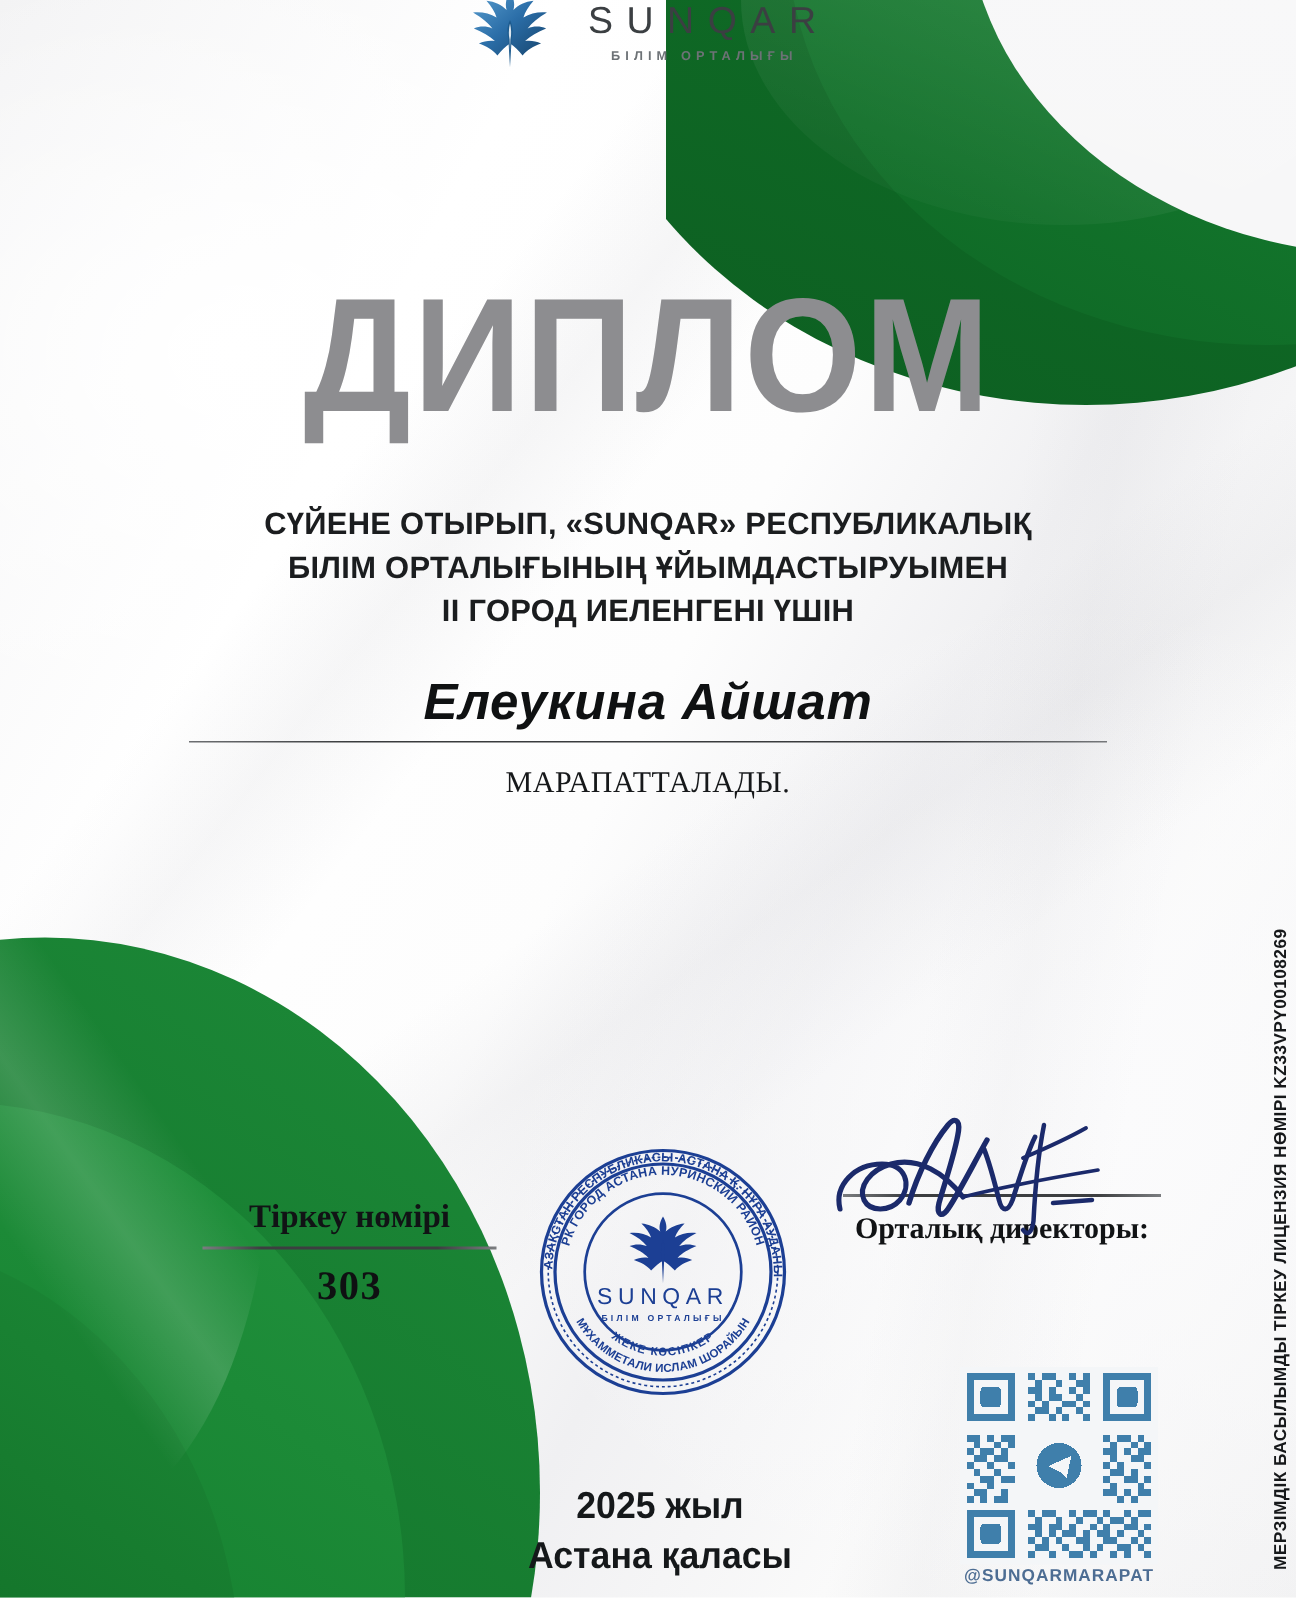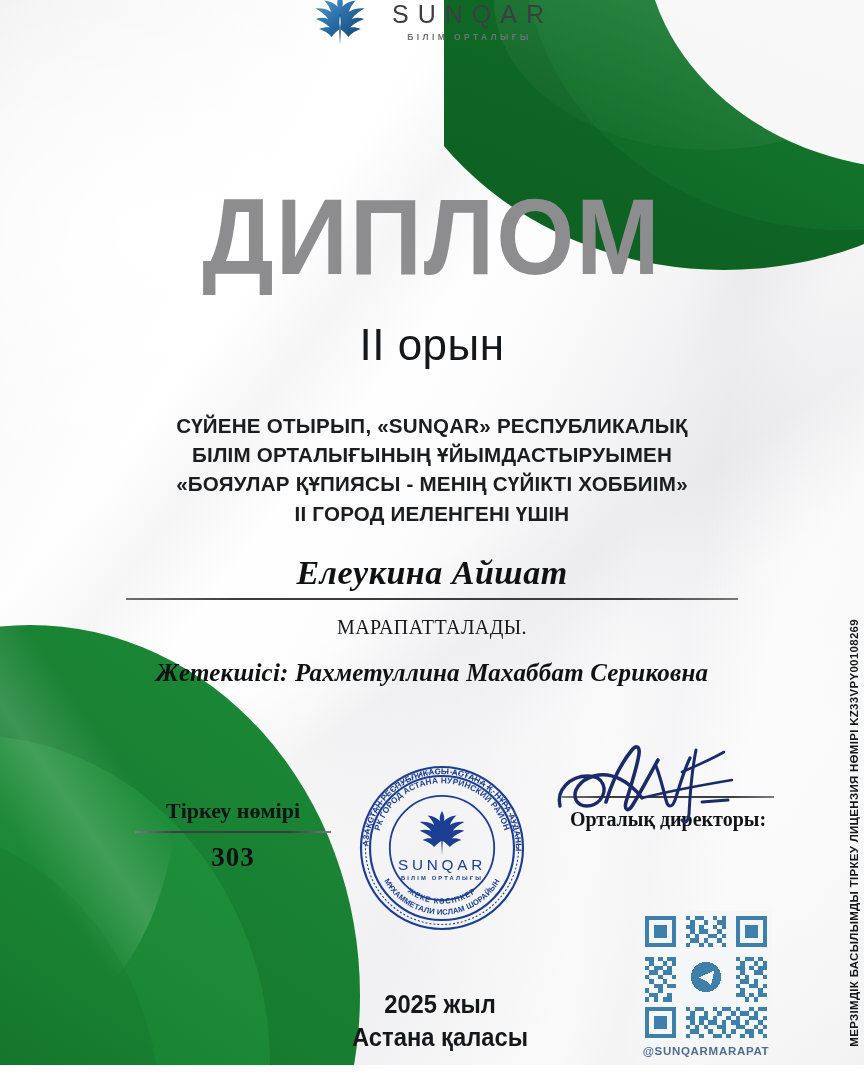--- a/index.html
+++ b/index.html
@@ -167,21 +167,21 @@
     font-size: 20.6px;
     font-weight: 600;
     color: #1b1d1f;
     line-height: 1.42;
     letter-spacing: 0.2px;
   }
   .body-text div { white-space: nowrap; }
 
   .recipient {
     margin-top: 26px;
-    font-family: Liberation Serif, serif;
+    font-family: Liberation Sans, sans-serif;
     font-style: italic;
     font-weight: 700;
     font-size: 34px;
     color: #0f1112;
     letter-spacing: 0.5px;
   }
 
   .rule-wide {
     width: 612px;
     height: 1.6px;
@@ -382,35 +382,32 @@
     <div class="logo-text">
       <div class="logo-word">SUNQAR</div>
       <div class="logo-sub">БІЛІМ ОРТАЛЫҒЫ</div>
     </div>
   </div>
 
   <div class="content">
 
     <div class="title">ДИПЛОМ</div>
 
-    <div class="subtitle">II орын</div>
 
     <div class="body-text">
       <div>СҮЙЕНЕ ОТЫРЫП, «SUNQAR» РЕСПУБЛИКАЛЫҚ</div>
       <div>БІЛІМ ОРТАЛЫҒЫНЫҢ ҰЙЫМДАСТЫРУЫМЕН</div>
-      <div>«БОЯУЛАР ҚҰПИЯСЫ - МЕНІҢ СҮЙІКТІ ХОББИІМ»</div>
       <div>II ГОРОД ИЕЛЕНГЕНІ ҮШІН</div>
     </div>
 
     <div class="recipient">Елеукина Айшат</div>
     <div class="rule-wide"></div>
 
     <div class="awarded">МАРАПАТТАЛАДЫ.</div>
 
-    <div class="supervisor">Жетекшісі: Рахметуллина Махаббат Сериковна</div>
   </div>
 
   <div class="sig-row">
 
     <div class="regblock">
       <div class="reg-label">Тіркеу нөмірі</div>
       <div class="reg-rule"></div>
       <div class="reg-number">303</div>
     </div>
 

